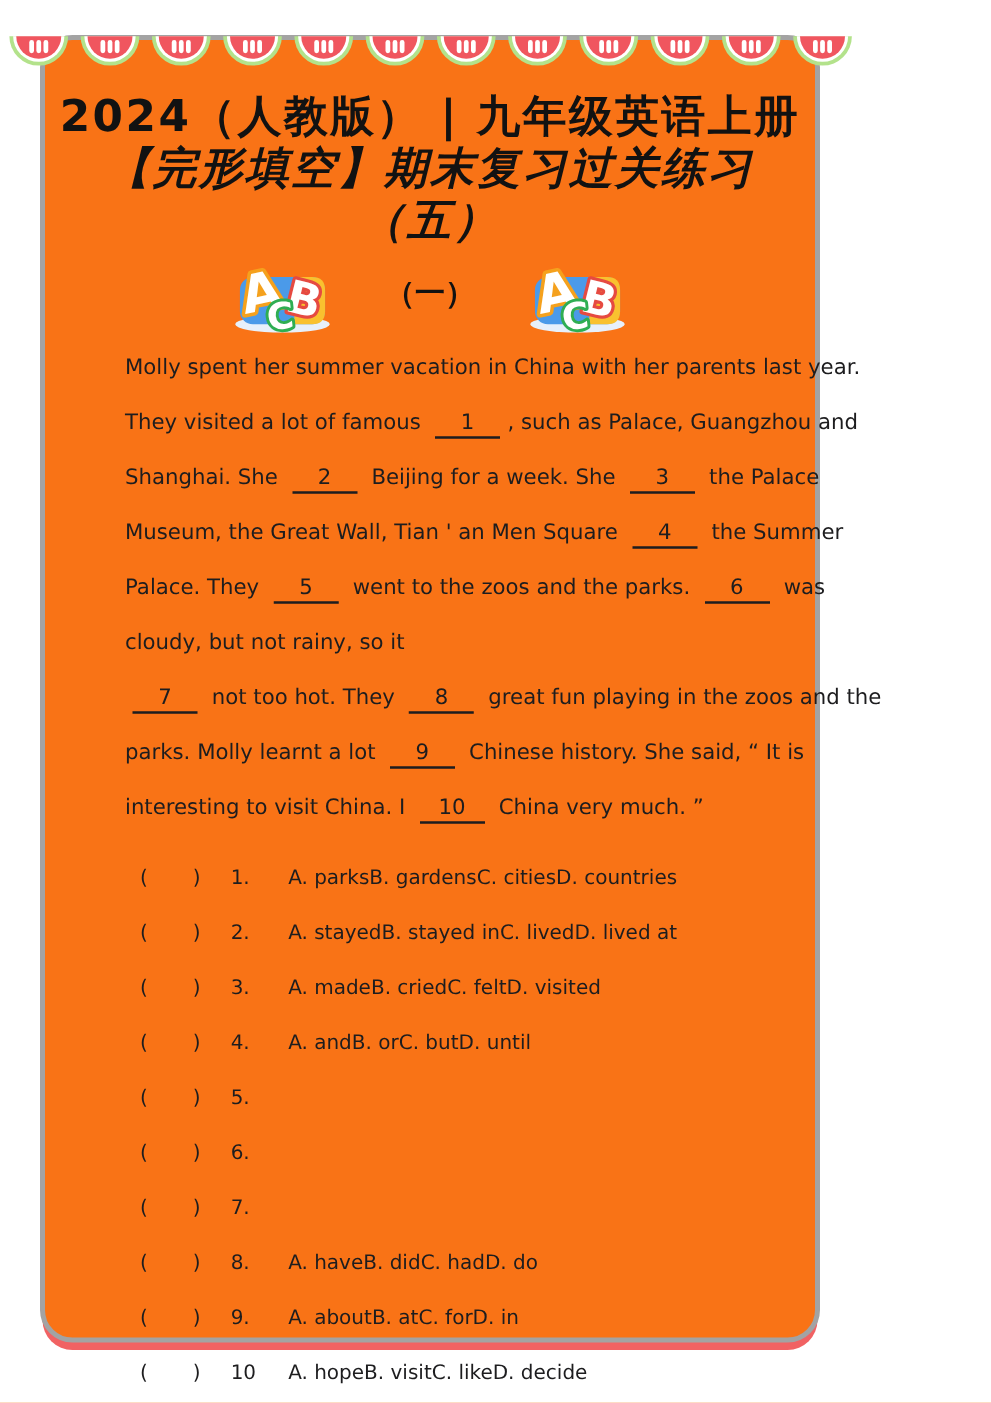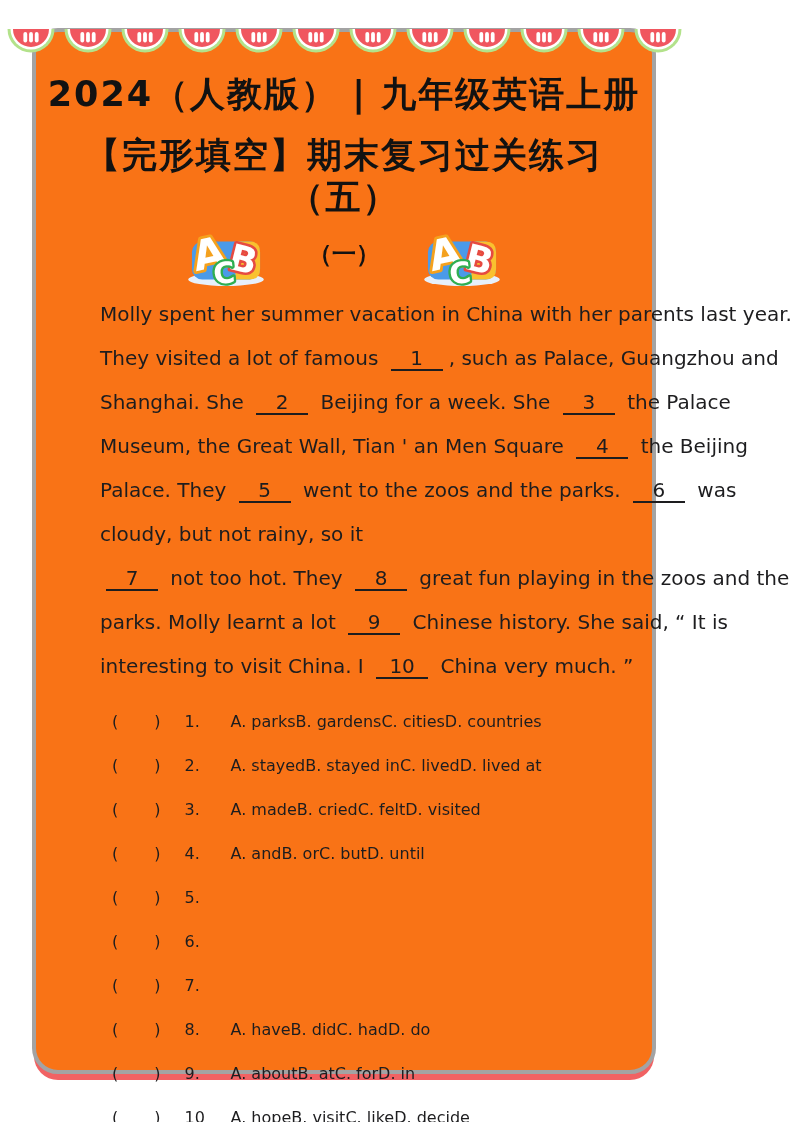--- a/index.html
+++ b/index.html
@@ -17,28 +17,28 @@
   .melons{
     position:absolute;top:-4px;left:0;right:0;
     display:flex;justify-content:center;gap:9px;z-index:2;
   }
   .melons svg{display:block;}
   .title{
     text-align:center;font-weight:bold;color:#121212;
     font-size:35px;line-height:1.18;letter-spacing:2px;margin:0;
   }
   .title.l1{margin-top:42px;}
-  .title.l2{margin-top:20px;}
+  .title.l2{margin-top:0;font-style:italic;}
   .section-row{
     display:flex;align-items:center;justify-content:center;
     gap:38px;margin-top:2px;height:68px;
   }
   .abc{display:inline-block;}
   .section-label{font-size:24px;font-weight:bold;color:#121212;}
-  .passage{margin-top:4px;padding:0 16px 0 64px;font-size:20px;}
+  .passage{margin-top:4px;padding:0 16px 0 64px;font-size:17px;}
   .pline{height:44px;line-height:44px;white-space:pre;}
   .blank{
     display:inline-block;min-width:52px;text-align:center;
     border-bottom:2px solid #1d1d1f;margin:0 6px;line-height:22px;
   }
   .questions{margin-top:12px;padding-left:76px;font-size:16px;}
   .qrow{height:44px;display:flex;align-items:center;}
   .paren{display:inline-block;}
   .paren-gap{display:inline-block;width:36px;}
   .after-paren{display:inline-block;width:24px;}
@@ -211,21 +211,21 @@
       <text x="42" y="70" font-size="31" font-weight="bold" font-family="DejaVu Sans, sans-serif" fill="#ffffff" stroke="#2fae52" stroke-width="5" paint-order="stroke" stroke-linejoin="round" text-anchor="middle" transform="rotate(-6 42 58)">C</text>
     </svg>
   </span>
 </span>
   </div>
 
   <div class="passage" id="passage">
       <div class="pline"><span>Molly spent her summer vacation in China with her parents last year.</span></div>
       <div class="pline"><span>They visited a lot of famous </span><span class="blank">1</span><span>, such as Palace, Guangzhou and</span></div>
       <div class="pline"><span>Shanghai. She </span><span class="blank">2</span><span> Beijing for a week. She </span><span class="blank">3</span><span> the Palace</span></div>
-      <div class="pline"><span>Museum, the Great Wall, Tian ' an Men Square </span><span class="blank">4</span><span> the Beijing</span></div>
+      <div class="pline"><span>Museum, the Great Wall, Tian ' an Men Square </span><span class="blank">4</span><span> the Summer</span></div>
       <div class="pline"><span>Palace. They </span><span class="blank">5</span><span> went to the zoos and the parks. </span><span class="blank">6</span><span> was</span></div>
       <div class="pline"><span>cloudy, but not rainy, so it</span></div>
       <div class="pline"><span class="blank">7</span><span> not too hot. They </span><span class="blank">8</span><span> great fun playing in the zoos and the</span></div>
       <div class="pline"><span>parks. Molly learnt a lot </span><span class="blank">9</span><span> Chinese history. She said, “ It is</span></div>
       <div class="pline"><span>interesting to visit China. I </span><span class="blank">10</span><span> China very much. ”</span></div>
     </div>
 
   <div class="questions" id="questions">
       <div class="qrow">
         <span class="paren">(</span>

